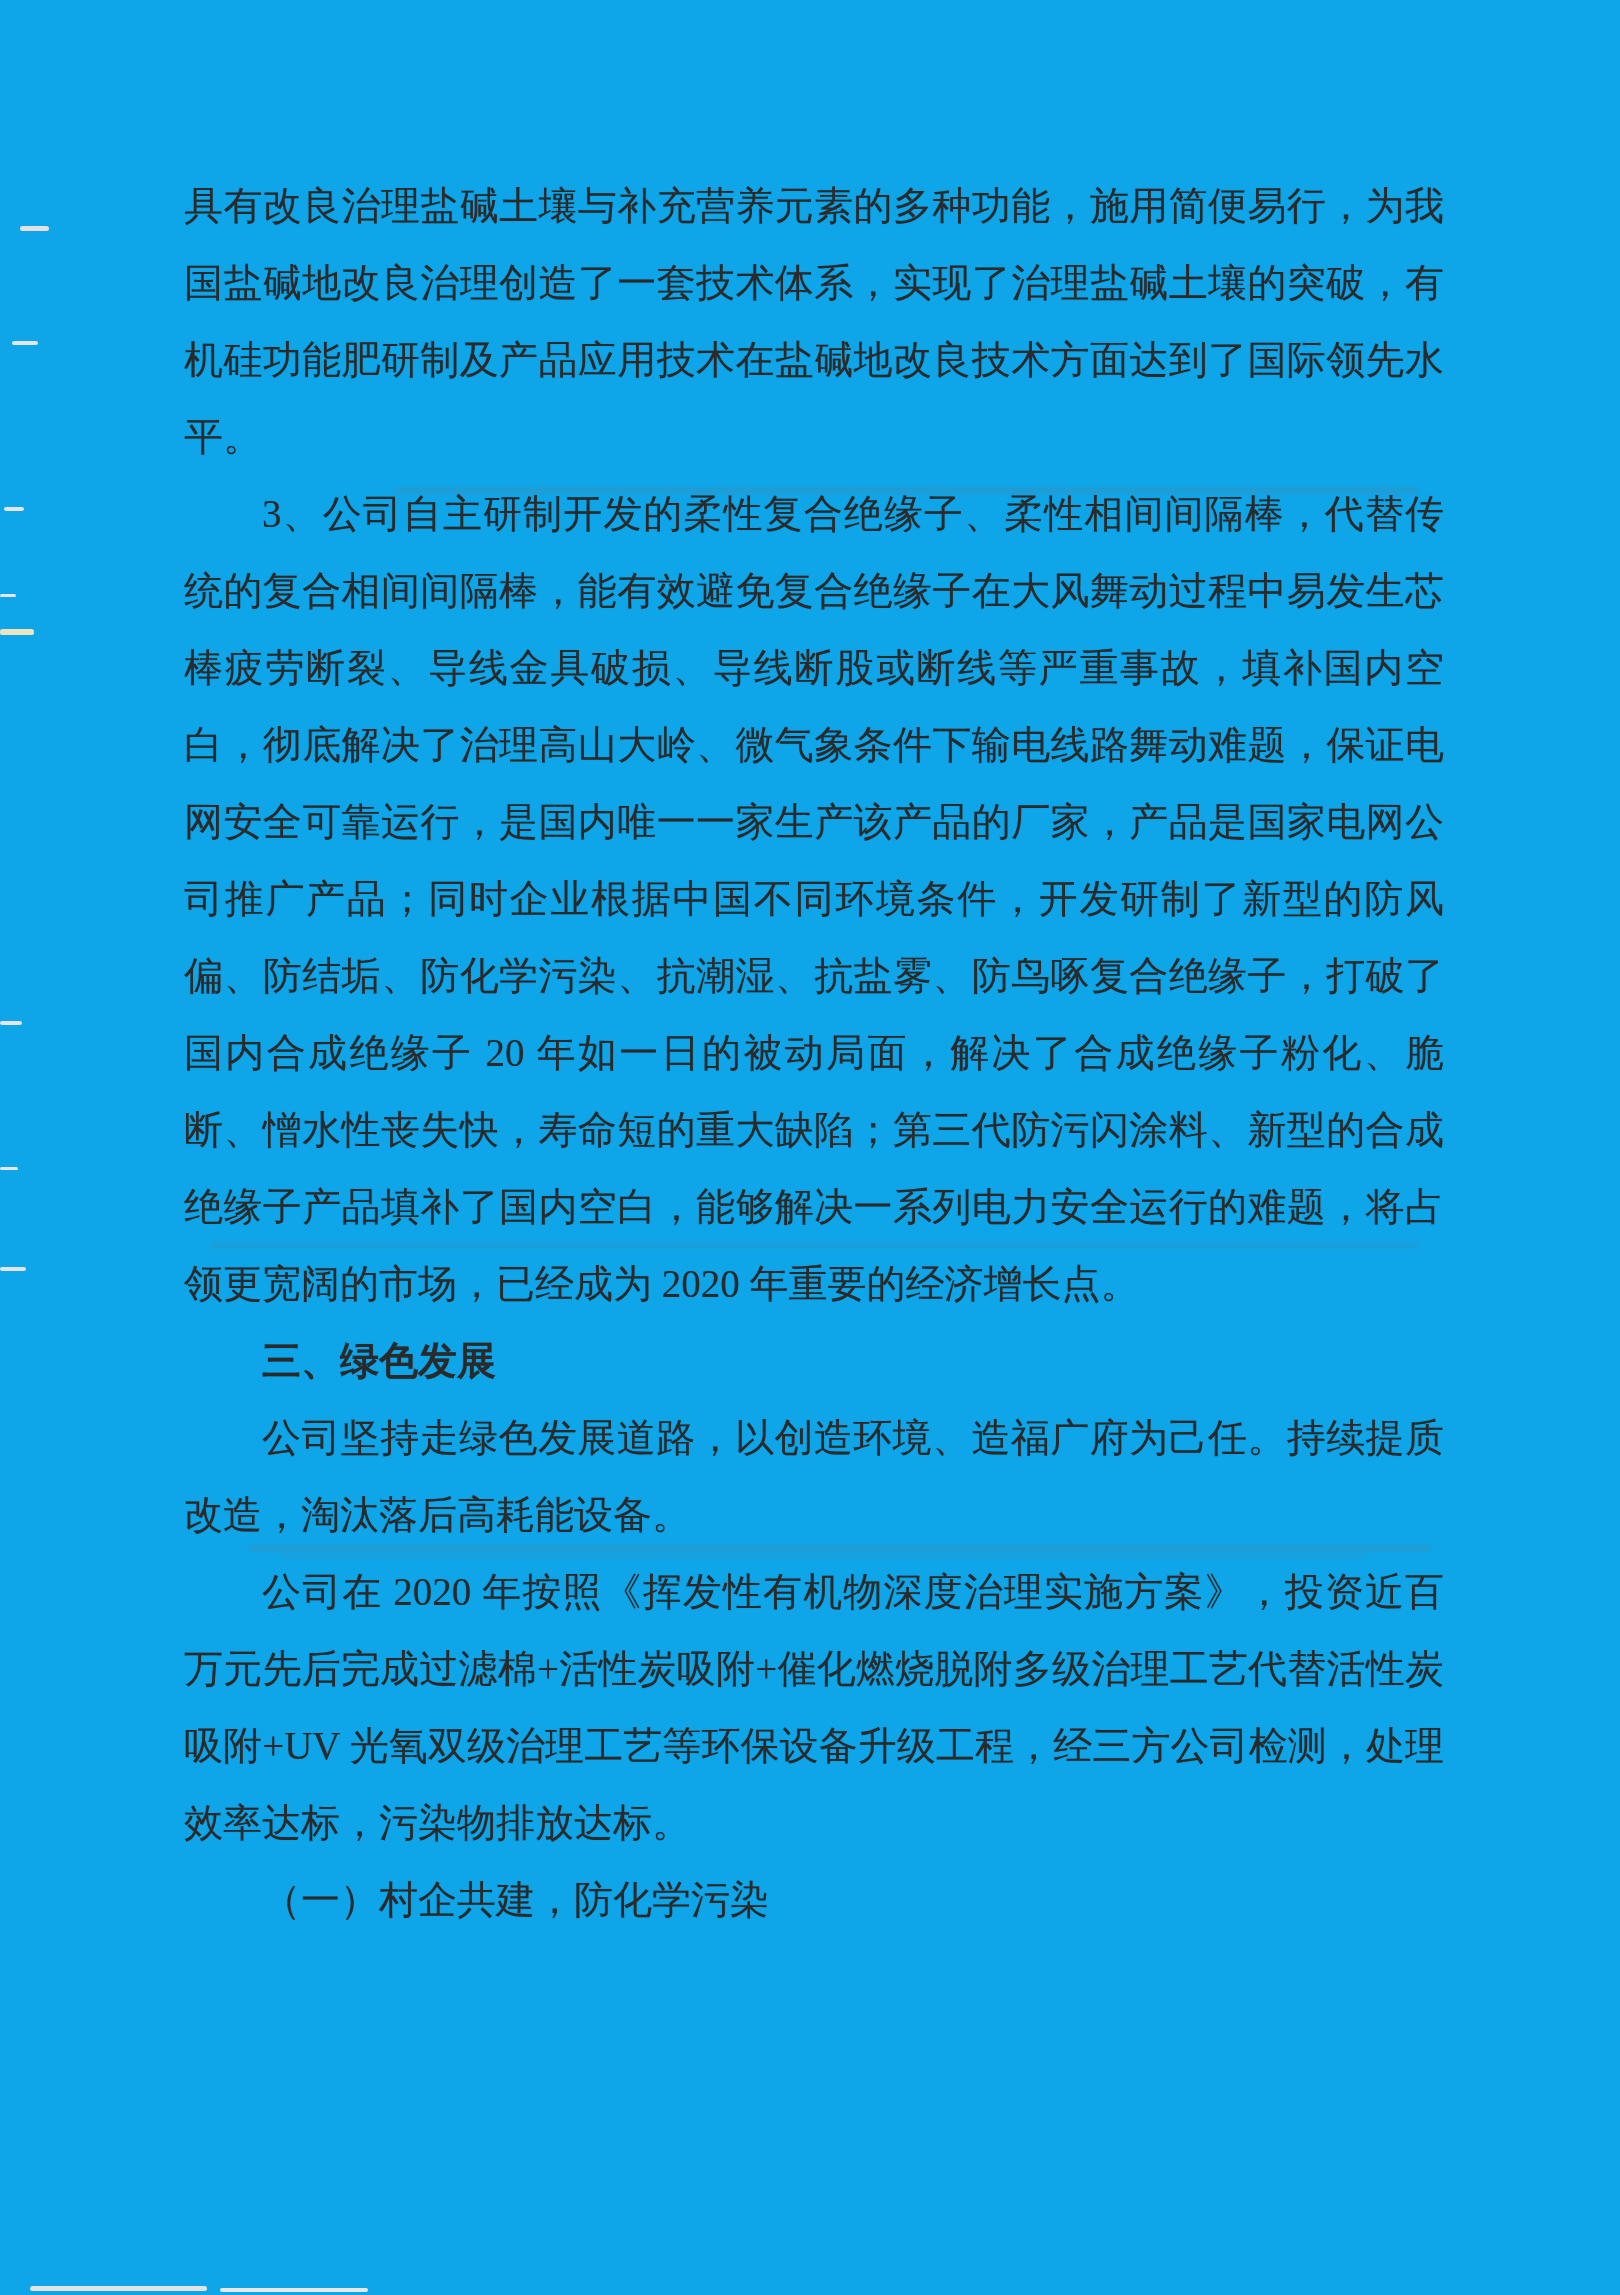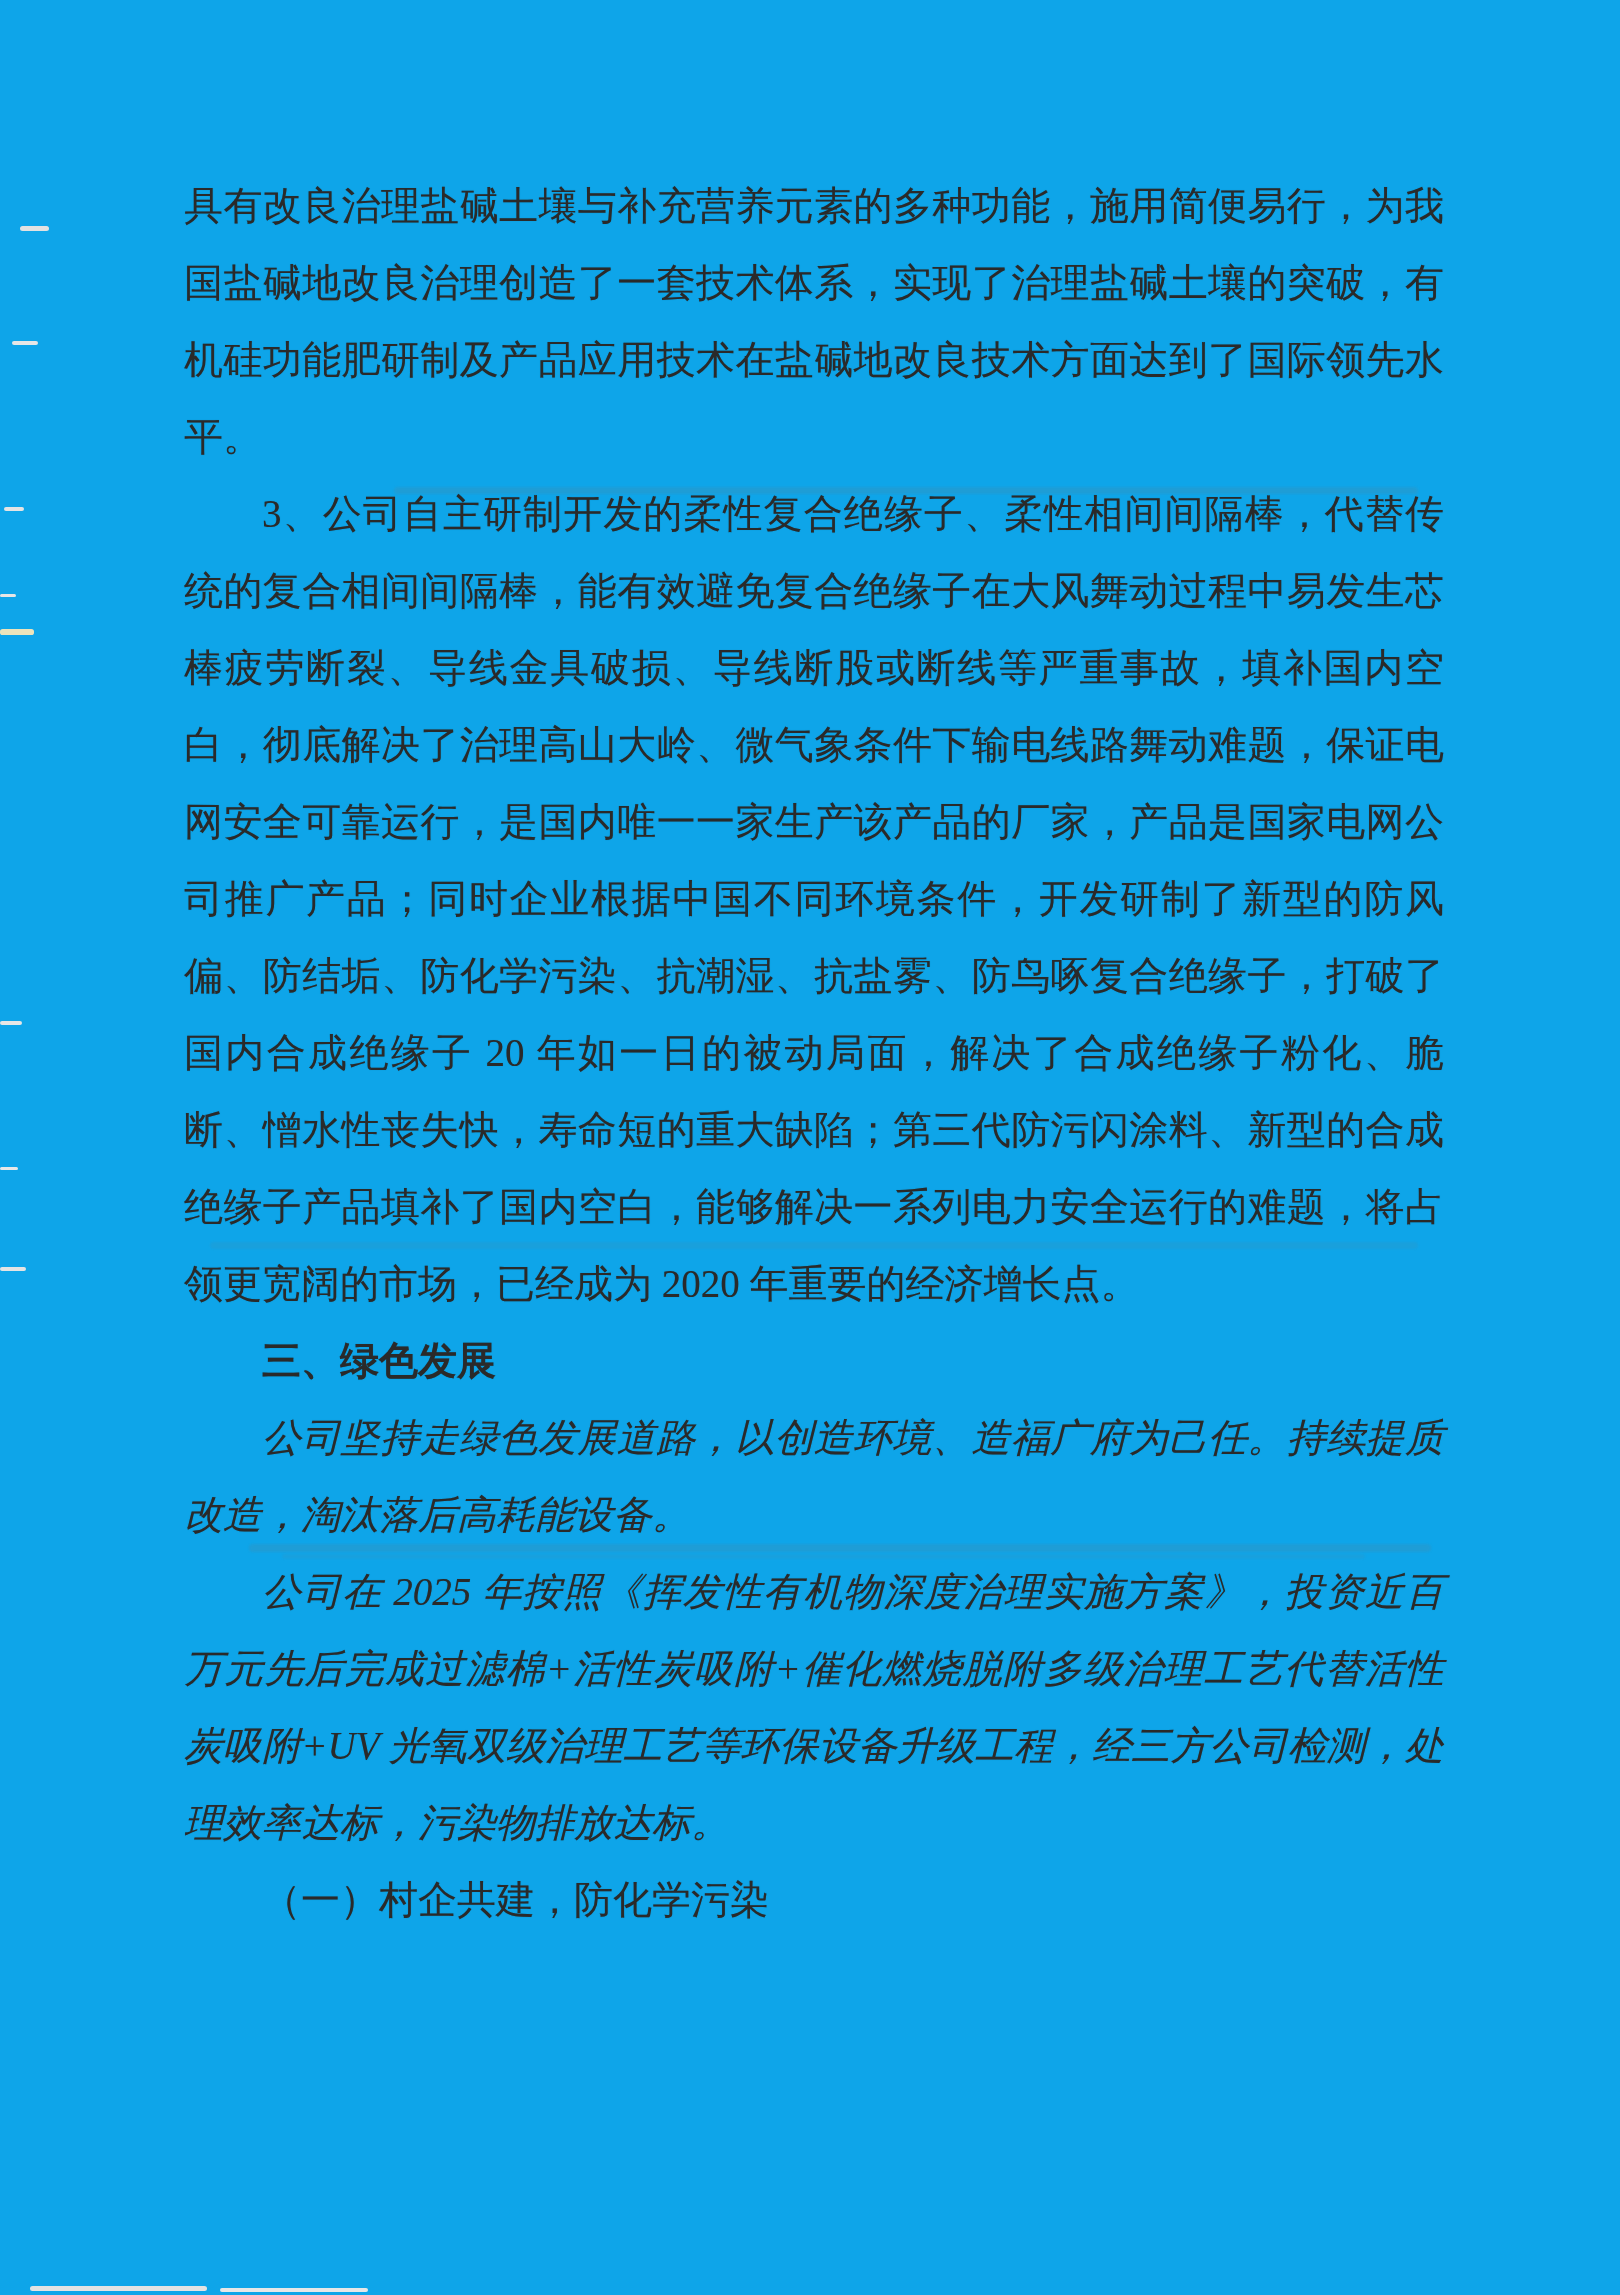--- a/index.html
+++ b/index.html
@@ -17,21 +17,21 @@
     left:184px;
     top:167px;
     width:1260px;
     font-size:39px;
     line-height:77px;
     text-align:justify;
     text-shadow:0 0 0.8px rgba(40,40,40,0.35);
   }
   .content p{margin:0;padding:0;}
   .first-indent{text-indent:2em;}
-  .block-indent{margin-left:2em;text-indent:2em;font-style:italic;}
+  .block-indent{margin-left:2em;text-indent:2em;}
   .heading{
     text-indent:2em;
     font-weight:bold;
     font-family:Liberation Serif, serif;
     text-shadow:0 0 0.7px rgba(20,20,20,0.4);
   }
   .sub-indent{text-indent:2em;}
   
   .artifact{position:absolute;border-radius:2.6px;}
   .ghost-band{
@@ -44,21 +44,21 @@
 </head>
 <body>
 
 <div class="page">
 
   <div class="content">
     <p class="no-indent">具有改良治理盐碱土壤与补充营养元素的多种功能，施用简便易行，为我国盐碱地改良治理创造了一套技术体系，实现了治理盐碱土壤的突破，有机硅功能肥研制及产品应用技术在盐碱地改良技术方面达到了国际领先水平。</p>
     <p class="first-indent">3、公司自主研制开发的柔性复合绝缘子、柔性相间间隔棒，代替传统的复合相间间隔棒，能有效避免复合绝缘子在大风舞动过程中易发生芯棒疲劳断裂、导线金具破损、导线断股或断线等严重事故，填补国内空白，彻底解决了治理高山大岭、微气象条件下输电线路舞动难题，保证电网安全可靠运行，是国内唯一一家生产该产品的厂家，产品是国家电网公司推广产品；同时企业根据中国不同环境条件，开发研制了新型的防风偏、防结垢、防化学污染、抗潮湿、抗盐雾、防鸟啄复合绝缘子，打破了国内合成绝缘子 20 年如一日的被动局面，解决了合成绝缘子粉化、脆断、憎水性丧失快，寿命短的重大缺陷；第三代防污闪涂料、新型的合成绝缘子产品填补了国内空白，能够解决一系列电力安全运行的难题，将占领更宽阔的市场，已经成为 2020 年重要的经济增长点。</p>
     <p class="heading">三、绿色发展</p>
     <p class="block-indent">公司坚持走绿色发展道路，以创造环境、造福广府为己任。持续提质改造，淘汰落后高耗能设备。</p>
-    <p class="block-indent">公司在 2025 年按照《挥发性有机物深度治理实施方案》，投资近百万元先后完成过滤棉+活性炭吸附+催化燃烧脱附多级治理工艺代替活性炭吸附+UV 光氧双级治理工艺等环保设备升级工程，经三方公司检测，处理效率达标，污染物排放达标。</p>
+    <p class="block-indent">公司在 2020 年按照《挥发性有机物深度治理实施方案》，投资近百万元先后完成过滤棉+活性炭吸附+催化燃烧脱附多级治理工艺代替活性炭吸附+UV 光氧双级治理工艺等环保设备升级工程，经三方公司检测，处理效率达标，污染物排放达标。</p>
     <p class="sub-indent">（一）村企共建，防化学污染</p>
   </div>
 
   <div class="ghost-band" style="left:394px;top:487px;width:1024px;height:6.6px;"></div>
   <div class="ghost-band" style="left:210px;top:1242px;width:1208px;height:7.2px;opacity:.7;"></div>
   <div class="ghost-band" style="left:249px;top:1544px;width:1182px;height:7.9px;"></div>
   <div class="ghost-band" style="left:282px;top:1554px;width:1083px;height:5.3px;opacity:.6;"></div>
 
   <div class="artifact" style="left:19.7px;top:226px;width:29.5px;height:4.6px;background:#e2e2e2;"></div>
   <div class="artifact" style="left:11.8px;top:341px;width:26px;height:3.9px;background:#e6e6e6;"></div>

